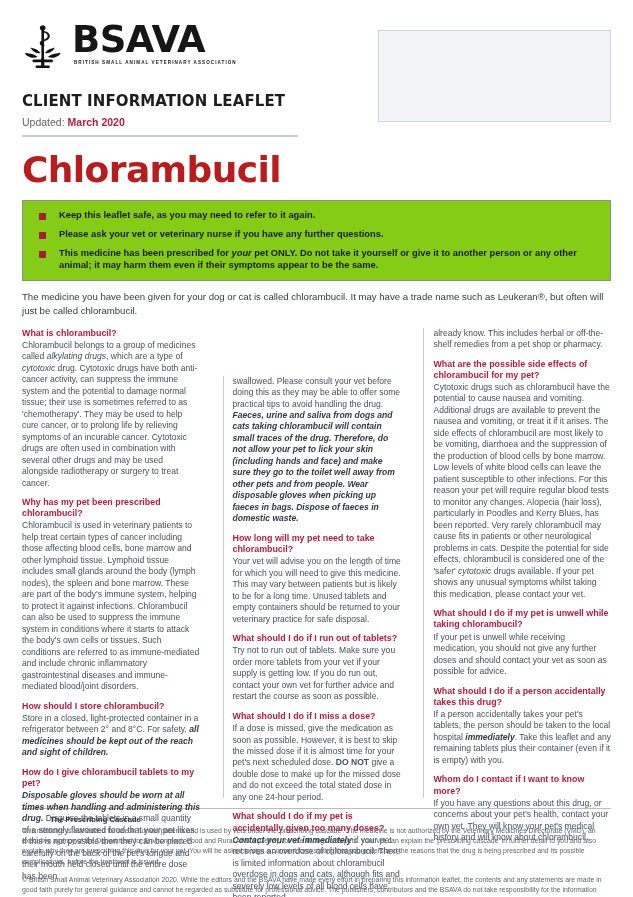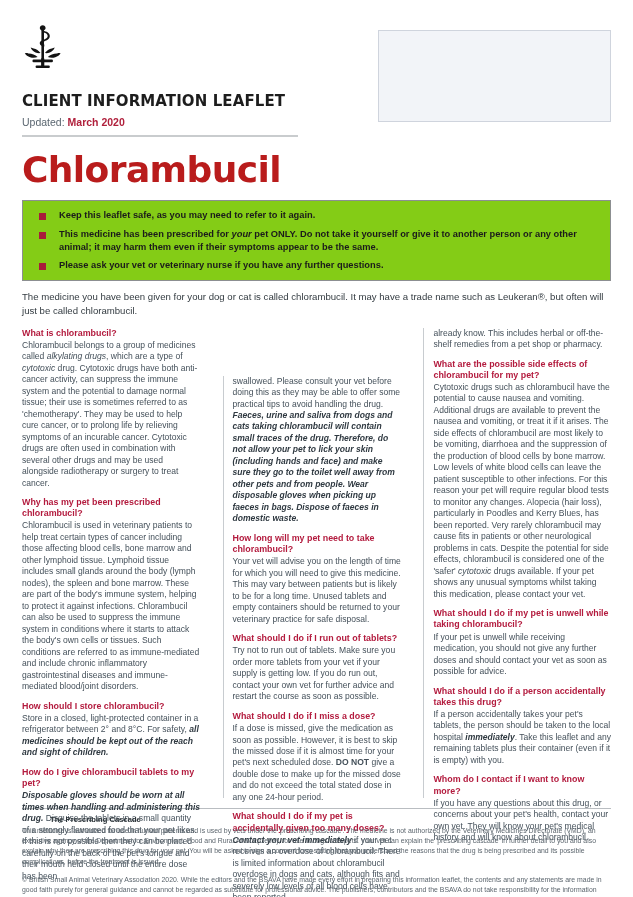--- a/index.html
+++ b/index.html
@@ -210,43 +210,47 @@
             <path d="M11.6 24.5c2.6.4 5.3 2.1 6.9 4.6-2.8.5-6-.6-8.1-2.9-.8-.9-1.4-1.9-1.7-2.8 1 .2 1.9.6 2.9 1.1z"></path>
             <path d="M29.8 24.5c-2.6.4-5.3 2.1-6.9 4.6 2.8.5 6-.6 8.1-2.9.8-.9 1.4-1.9 1.7-2.8-1 .2-1.9.6-2.9 1.1z"></path>
             <path d="M5.8 29.6c3.3-.3 7.2 1 9.8 3.4-3.3 1.3-7.7.8-10.6-1.3-1-.8-1.8-1.6-2.2-2.4.9-.1 2-.2 3-.2z"></path>
             <path d="M35.6 29.6c-3.3-.3-7.2 1-9.8 3.4 3.3 1.3 7.7.8 10.6-1.3 1-.8 1.8-1.6 2.2-2.4-.9-.1-2-.2-3-.2z"></path>
             <rect x="10.5" y="35.4" width="20.4" height="2.9" rx="1"></rect>
             <rect x="19.1" y="34" width="3.2" height="9" rx="1"></rect>
             <rect x="13.6" y="41.6" width="14.2" height="2.5" rx="1"></rect>
           </g>
         </svg>
       </span>
+      <span class="logo-text-wrap">
+        <span class="logo-word">BSAVA</span>
+        <span class="logo-tagline">BRITISH SMALL ANIMAL VETERINARY ASSOCIATION</span>
+      </span>
     </div>
 
     <div class="cil-title">CLIENT INFORMATION LEAFLET</div>
     <div class="updated-line"><span>Updated: </span><b>March 2020</b></div>
     <hr class="header-rule">
 
     <div class="header-image-box"></div>
   </div>
 
   <div class="drug-title">Chlorambucil</div>
 
   <div class="warning-box">
     <div class="warn-item">
       <span class="warn-bullet"></span>
       <span class="warn-text">Keep this leaflet safe, as you may need to refer to it again.</span>
     </div>
     <div class="warn-item">
       <span class="warn-bullet"></span>
-      <span class="warn-text">This medicine has been prescribed for <i>your</i> pet ONLY. Do not take it yourself or give it to another person or any other animal; it may harm them even if their symptoms appear to be the same.</span>
+      <span class="warn-text">Please ask your vet or veterinary nurse if you have any further questions.</span>
     </div>
     <div class="warn-item">
       <span class="warn-bullet"></span>
-      <span class="warn-text">Please ask your vet or veterinary nurse if you have any further questions.</span>
+      <span class="warn-text">This medicine has been prescribed for <i>your</i> pet ONLY. Do not take it yourself or give it to another person or any other animal; it may harm them even if their symptoms appear to be the same.</span>
     </div>
   </div>
 
   <div class="intro">The medicine you have been given for your dog or cat is called chlorambucil. It may have a trade name such as Leukeran®, but often will just be called chlorambucil.</div>
 
   <div class="columns">
     <div class="col col-1">
         <div class="q-head">What is chlorambucil?</div>
         <div class="p">Chlorambucil belongs to a group of medicines called <i>alkylating drugs</i>, which are a type of <i>cytotoxic</i> drug. Cytotoxic drugs have both anti-cancer activity, can suppress the immune system and the potential to damage normal tissue; their use is sometimes referred to as 'chemotherapy'. They may be used to help cure cancer, or to prolong life by relieving symptoms of an incurable cancer. Cytotoxic drugs are often used in combination with several other drugs and may be used alongside radiotherapy or surgery to treat cancer.</div>
         <div class="q-head">Why has my pet been prescribed chlorambucil?</div>

